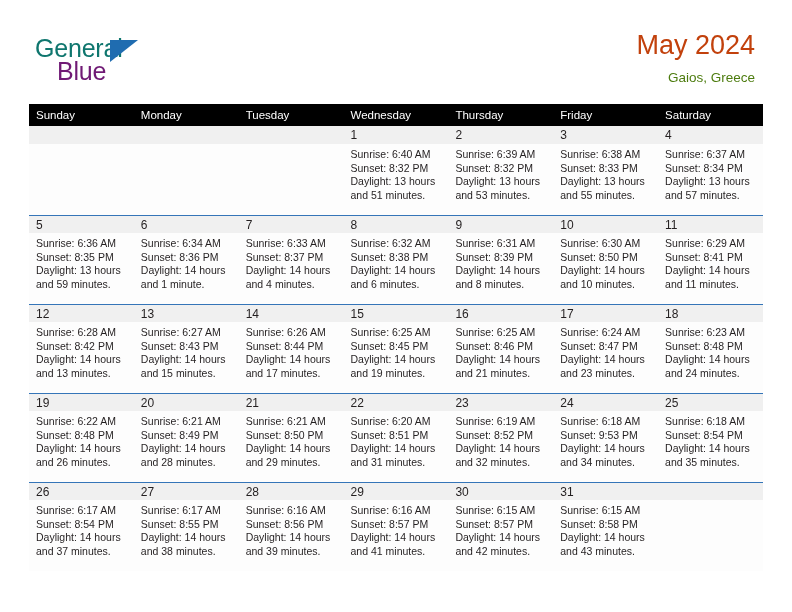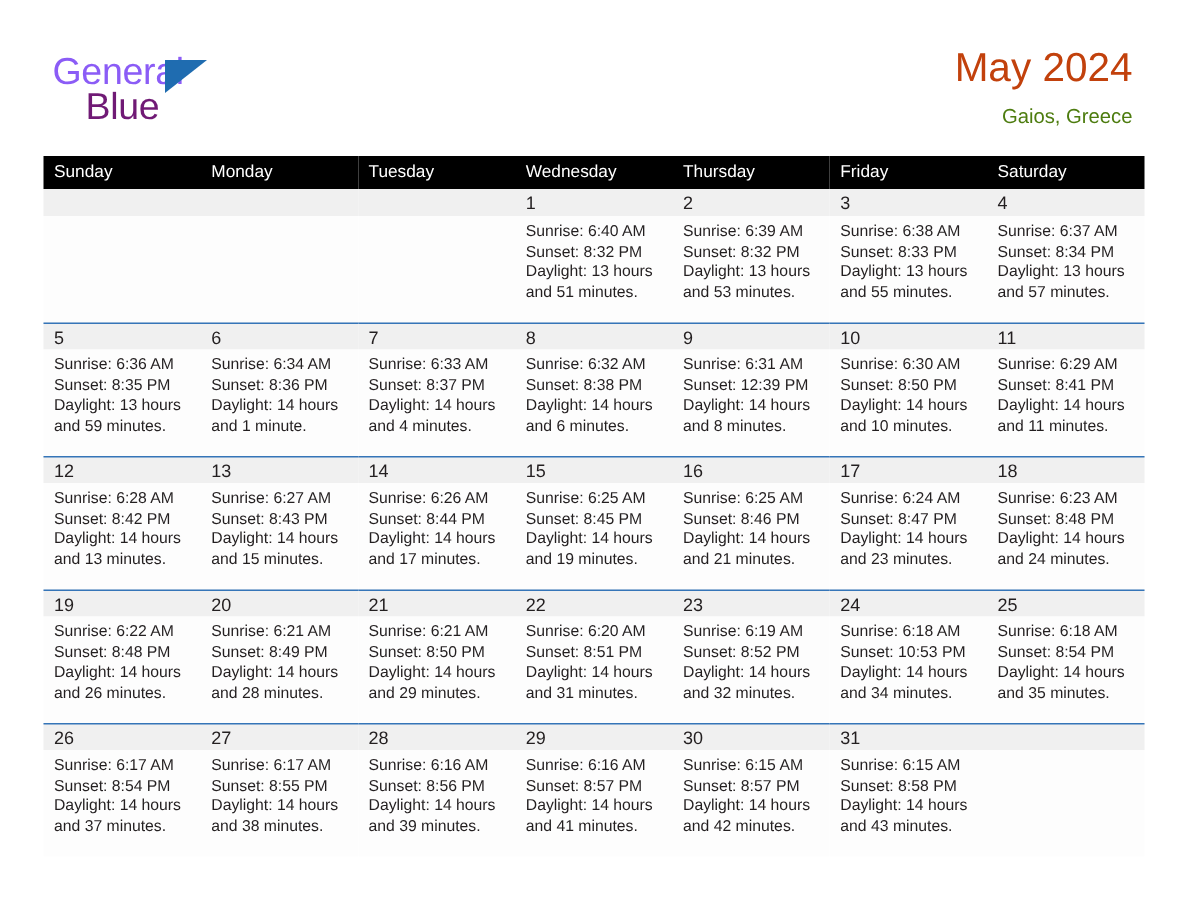--- a/index.html
+++ b/index.html
@@ -35,21 +35,21 @@
     top: 36px;
     width: 200px;
     height: 56px;
   }
   .brand-general {
     position: absolute;
     left: 0;
     top: 0;
     font-size: 25px;
     letter-spacing: -0.2px;
-    color: #8b5cf6;
+    color: #0f766e;
     line-height: 1;
   }
   .brand-tri {
     position: absolute;
     left: 75px;
     top: 4px;
     width: 0;
     height: 0;
     border-left: 28px solid #1f6cb0;
     border-bottom: 22px solid transparent;
@@ -232,21 +232,21 @@
             <div class="info-line">and 4 minutes.</div>
           </td>
           <td>
             <div class="info-line">Sunrise: 6:32 AM</div>
             <div class="info-line">Sunset: 8:38 PM</div>
             <div class="info-line">Daylight: 14 hours</div>
             <div class="info-line">and 6 minutes.</div>
           </td>
           <td>
             <div class="info-line">Sunrise: 6:31 AM</div>
-            <div class="info-line">Sunset: 12:39 PM</div>
+            <div class="info-line">Sunset: 8:39 PM</div>
             <div class="info-line">Daylight: 14 hours</div>
             <div class="info-line">and 8 minutes.</div>
           </td>
           <td>
             <div class="info-line">Sunrise: 6:30 AM</div>
             <div class="info-line">Sunset: 8:50 PM</div>
             <div class="info-line">Daylight: 14 hours</div>
             <div class="info-line">and 10 minutes.</div>
           </td>
           <td>
@@ -344,21 +344,21 @@
             <div class="info-line">and 31 minutes.</div>
           </td>
           <td>
             <div class="info-line">Sunrise: 6:19 AM</div>
             <div class="info-line">Sunset: 8:52 PM</div>
             <div class="info-line">Daylight: 14 hours</div>
             <div class="info-line">and 32 minutes.</div>
           </td>
           <td>
             <div class="info-line">Sunrise: 6:18 AM</div>
-            <div class="info-line">Sunset: 10:53 PM</div>
+            <div class="info-line">Sunset: 9:53 PM</div>
             <div class="info-line">Daylight: 14 hours</div>
             <div class="info-line">and 34 minutes.</div>
           </td>
           <td>
             <div class="info-line">Sunrise: 6:18 AM</div>
             <div class="info-line">Sunset: 8:54 PM</div>
             <div class="info-line">Daylight: 14 hours</div>
             <div class="info-line">and 35 minutes.</div>
           </td>
         </tr>

